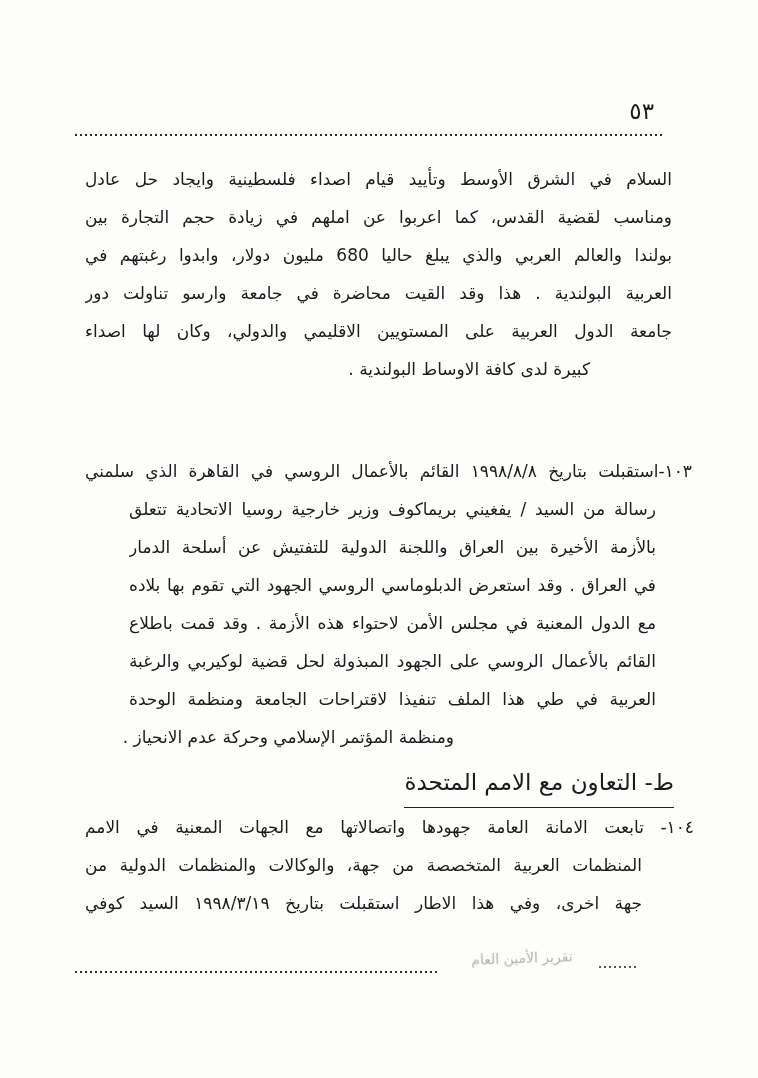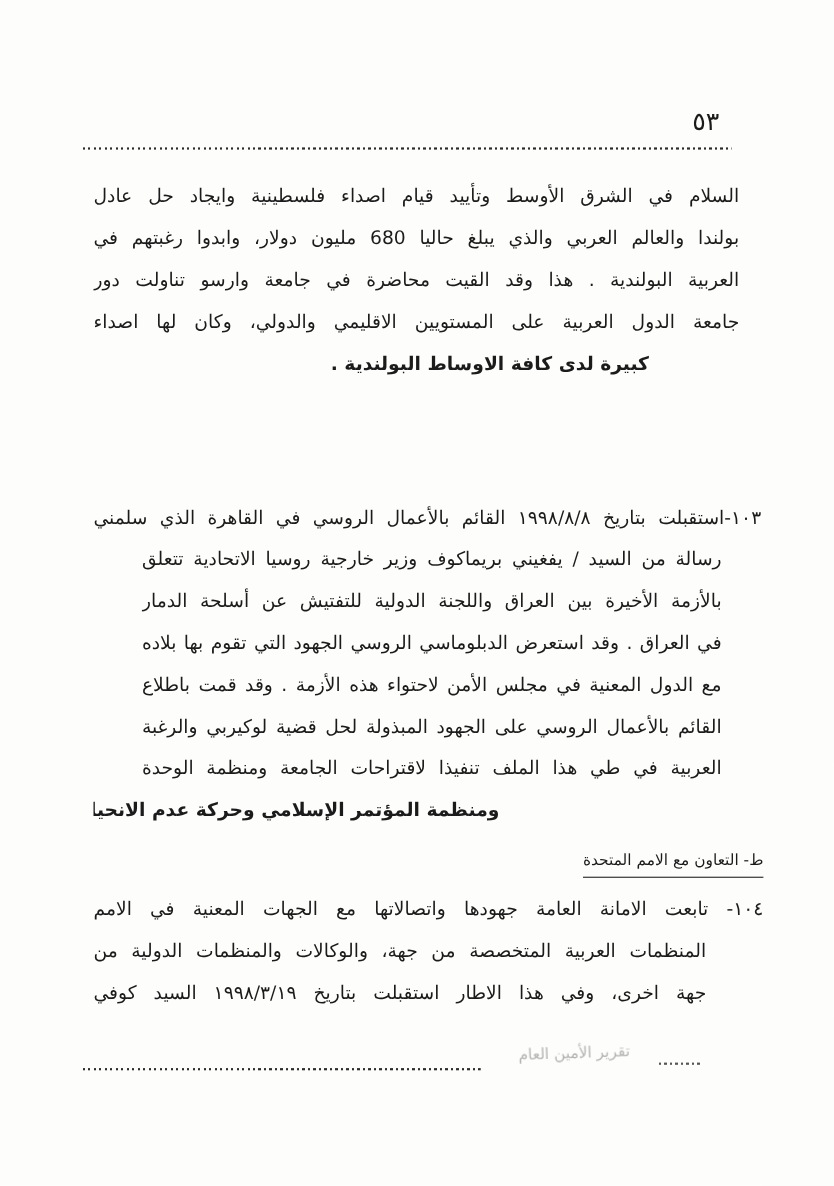--- a/index.html
+++ b/index.html
@@ -29,29 +29,29 @@
   .para-104    { top:808px; right:64px; left:85px; }
   .line {
     direction:rtl;
     font-size:17px; line-height:38px; height:38px;
     text-align:justify; text-align-last:justify;
     overflow:hidden;
   }
   .indent { margin-right:36px;margin-left:44px; }       
   .indent-104 { margin-right:52px; }   
   .line-short {
-    text-align:right; text-align-last:right; white-space:nowrap;font-weight:bold;
+    text-align:right; text-align-last:right; white-space:nowrap;
   }
   .intro-last { margin-right:82px; }
   .item103-last { margin-right:238px; }
   .section-heading {
-    position:absolute; top:769px; right:64px;
+    position:absolute; top:769px; right:84px;
     direction:rtl; white-space:nowrap;
-    font-size:14px; line-height:26px;
-    padding-bottom:2px;
+    font-size:23px; line-height:26px;
+    padding-bottom:12px;
     border-bottom:1.6px solid #222;
   }
   .footer-note {
     position:absolute; top:950px; left:447px; width:150px;
     direction:rtl; text-align:center;
     font-size:14px; color:#b3b3b3;
     transform:rotate(-2deg);
     filter:blur(0.3px);
     white-space:nowrap;
   }
@@ -60,20 +60,21 @@
 <body>
 
 <div class="page">
 
   <div class="page-number">٥٣</div>
 
   <div class="dotted-rule rule-top"></div>
 
   <div class="para para-intro">
     <div class="line">السلام في الشرق الأوسط وتأييد قيام اصداء فلسطينية وايجاد حل عادل</div>
+    <div class="line">ومناسب لقضية القدس، كما اعربوا عن املهم في زيادة حجم التجارة بين</div>
     <div class="line">بولندا والعالم العربي والذي يبلغ حاليا 680 مليون دولار، وابدوا رغبتهم في</div>
     <div class="line">العربية البولندية . هذا وقد القيت محاضرة في جامعة وارسو تناولت دور</div>
     <div class="line">جامعة الدول العربية على المستويين الاقليمي والدولي، وكان لها اصداء</div>
     <div class="line line-short intro-last">كبيرة لدى كافة الاوساط البولندية .</div>
   </div>
 
   <div class="para para-103">
     <div class="line">١٠٣-استقبلت بتاريخ ١٩٩٨/٨/٨ القائم بالأعمال الروسي في القاهرة الذي سلمني</div>
     <div class="line indent">رسالة من السيد / يفغيني بريماكوف وزير خارجية روسيا الاتحادية تتعلق</div>
     <div class="line indent">بالأزمة الأخيرة بين العراق واللجنة الدولية للتفتيش عن أسلحة الدمار الشامل</div>

